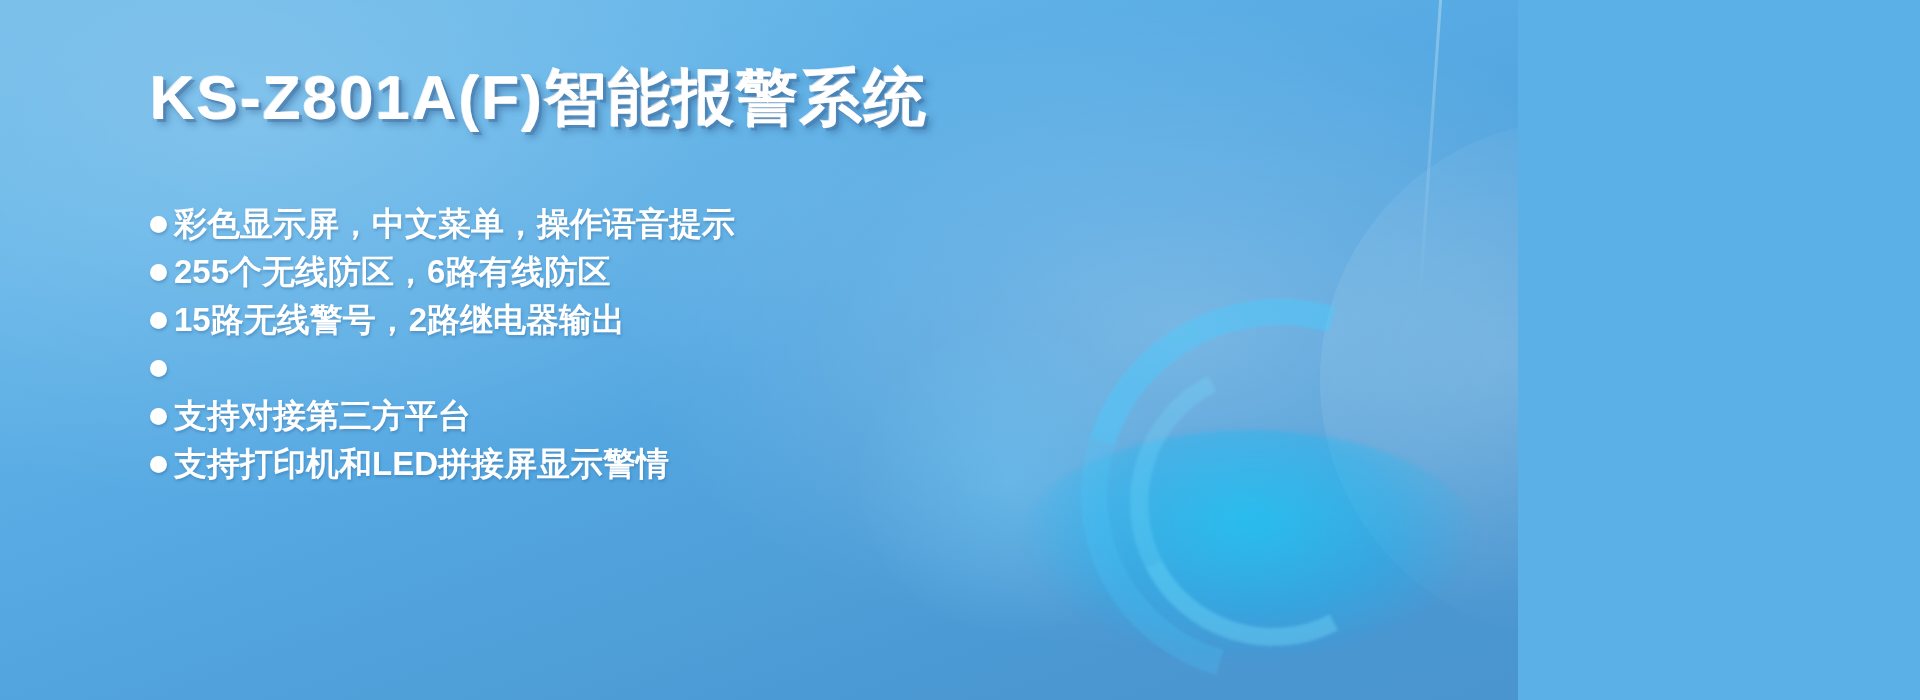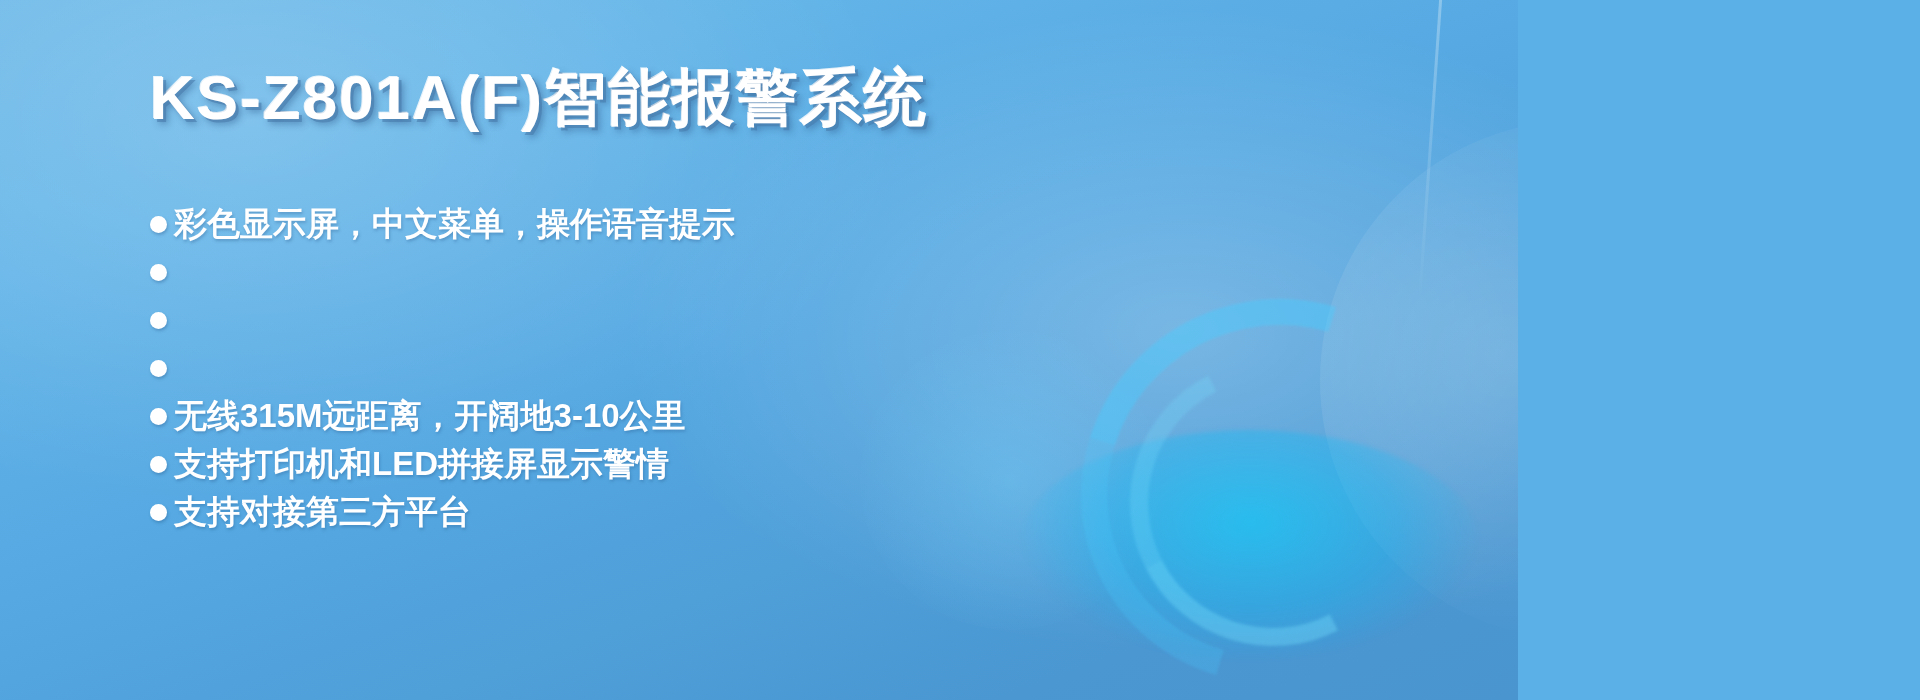--- a/index.html
+++ b/index.html
@@ -107,38 +107,36 @@
   <div class="textcol">
     <div class="title">KS-Z801A(F)智能报警系统</div>
 
     <div class="bullets">
       <div class="bullet">
         <span class="dot"></span>
         <span>彩色显示屏，中文菜单，操作语音提示</span>
       </div>
       <div class="bullet">
         <span class="dot"></span>
+        <span>255个无线防区，6路有线防区</span>
+      </div>
+      <div class="bullet">
+        <span class="dot"></span>
+        <span>15路无线警号，2路继电器输出</span>
       </div>
       <div class="bullet">
         <span class="dot"></span>
       </div>
       <div class="bullet">
         <span class="dot"></span>
-      </div>
-      <div class="bullet">
-        <span class="dot"></span>
-        <span>无线315M远距离，开阔地3-10公里</span>
+        <span>支持对接第三方平台</span>
       </div>
       <div class="bullet">
         <span class="dot"></span>
         <span>支持打印机和LED拼接屏显示警情</span>
-      </div>
-      <div class="bullet">
-        <span class="dot"></span>
-        <span>支持对接第三方平台</span>
       </div>
     </div>
   </div>
 
   <div class="device">
 
     <div class="ant antL" style="transform:rotate(3deg);">
       
       
     </div>

